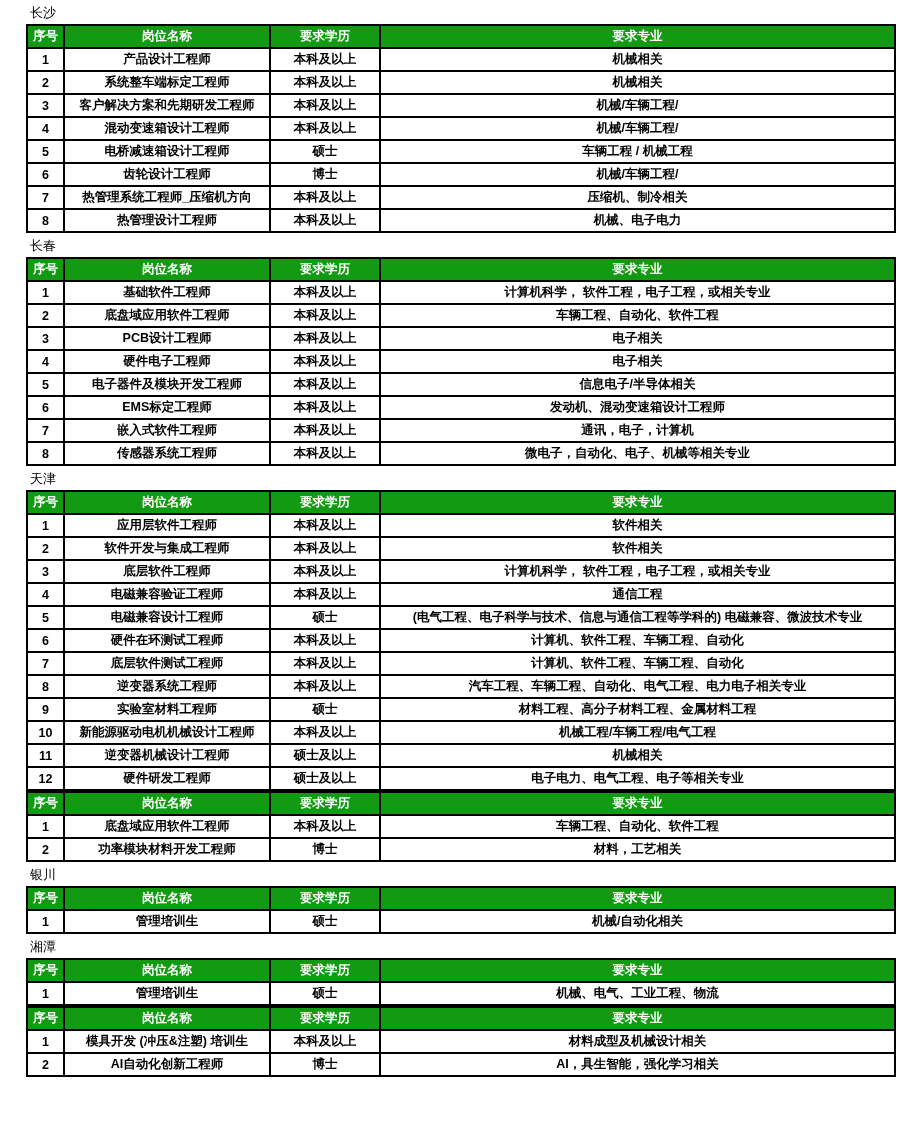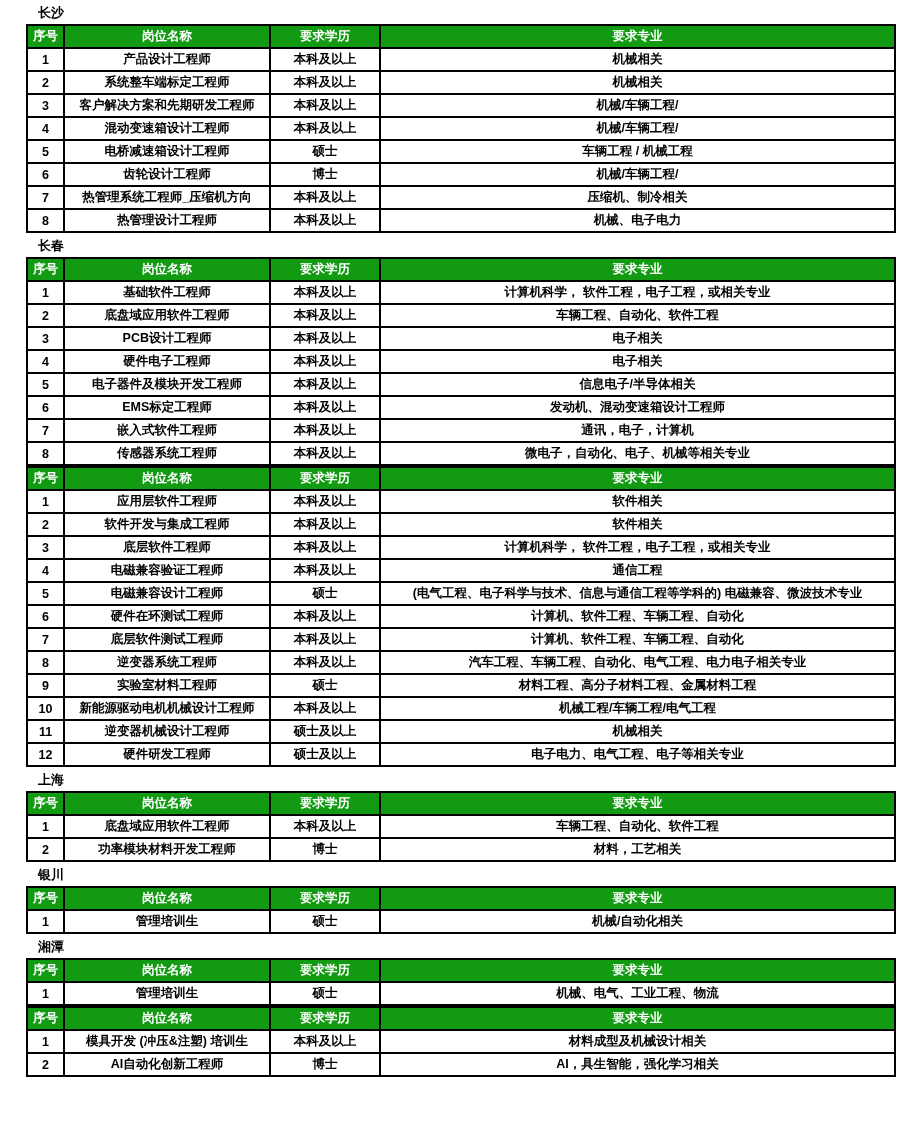--- a/index.html
+++ b/index.html
@@ -11,24 +11,24 @@
   body {
     width: 921px;
     height: 1127px;
     box-sizing: border-box;
   }
   .page {
     padding: 3px 26px 0 26px;
   }
   .city-label {
     font-size: 13px;
-    font-weight: bold;
+    font-weight: normal;
     color: #000000;
     line-height: 15px;
-    margin: 5px 0 4px 12px;
+    margin: 5px 0 4px 4px;
   }
   .section:first-child .city-label {
     margin-top: 2px;
   }
   table.jobs {
     border-collapse: collapse;
     table-layout: fixed;
     width: 868px;
   }
   table.jobs th,
@@ -188,20 +188,21 @@
           <tr>
             <td>8</td>
             <td>传感器系统工程师</td>
             <td>本科及以上</td>
             <td>微电子，自动化、电子、机械等相关专业</td>
           </tr>
         </tbody>
       </table>
     </div>
     <div class="section">
+      <div class="city-label">天津</div>
       <table class="jobs">
         <colgroup>
           <col class="c-no">
           <col class="c-title">
           <col class="c-degree">
           <col class="c-major">
         </colgroup>
         <thead>
           <tr>
             <th style="background: rgb(18, 155, 18); color: rgb(255, 255, 255);">序号</th>
@@ -280,21 +281,20 @@
           <tr>
             <td>12</td>
             <td>硬件研发工程师</td>
             <td>硕士及以上</td>
             <td>电子电力、电气工程、电子等相关专业</td>
           </tr>
         </tbody>
       </table>
     </div>
     <div class="section">
-      <div class="city-label">上海</div>
       <table class="jobs">
         <colgroup>
           <col class="c-no">
           <col class="c-title">
           <col class="c-degree">
           <col class="c-major">
         </colgroup>
         <thead>
           <tr>
             <th style="background: rgb(18, 155, 18); color: rgb(255, 255, 255);">序号</th>

